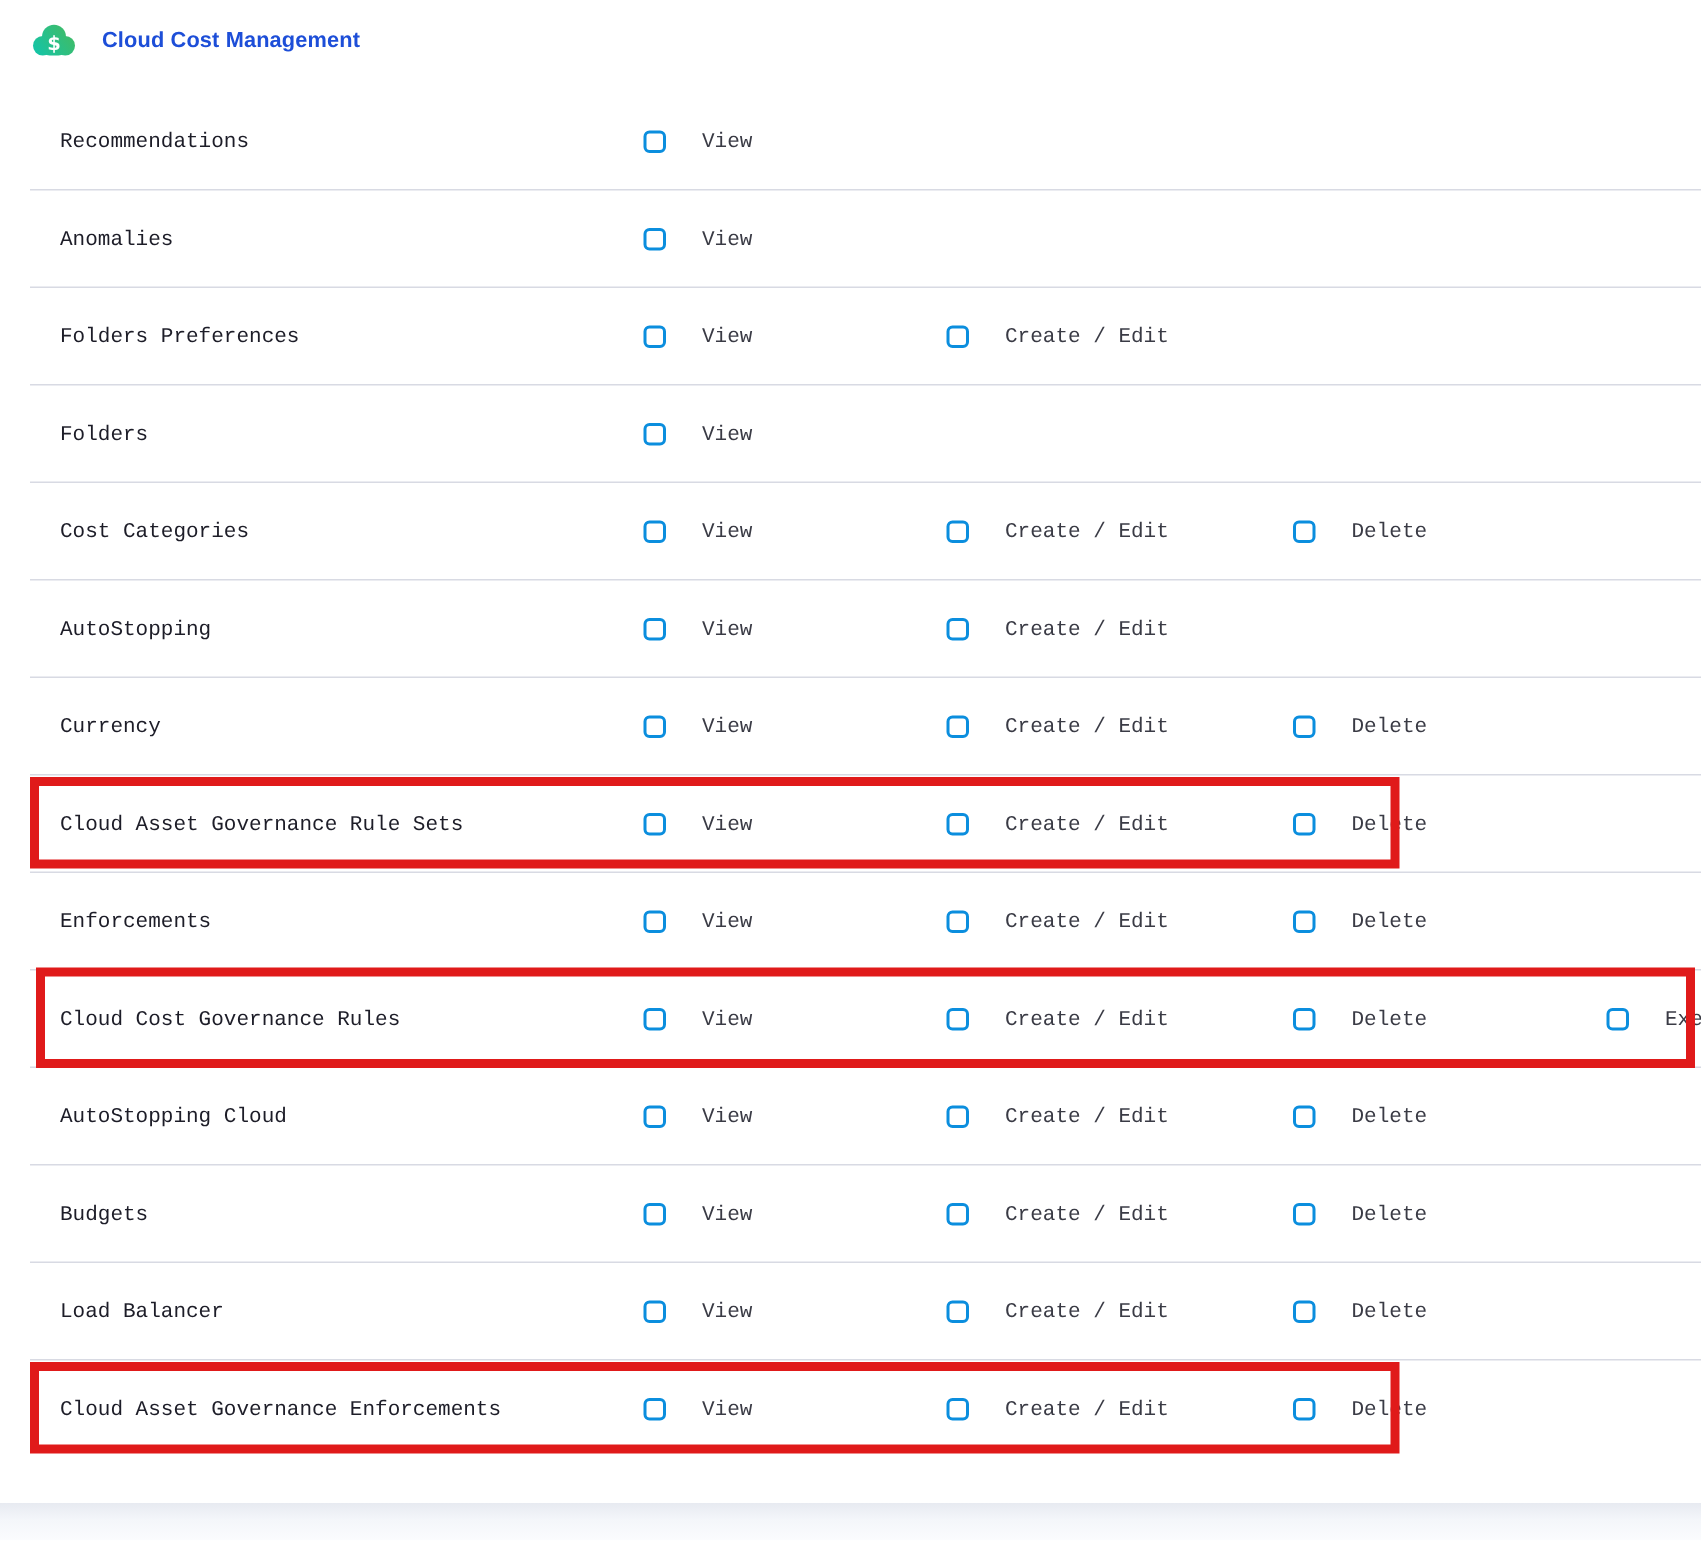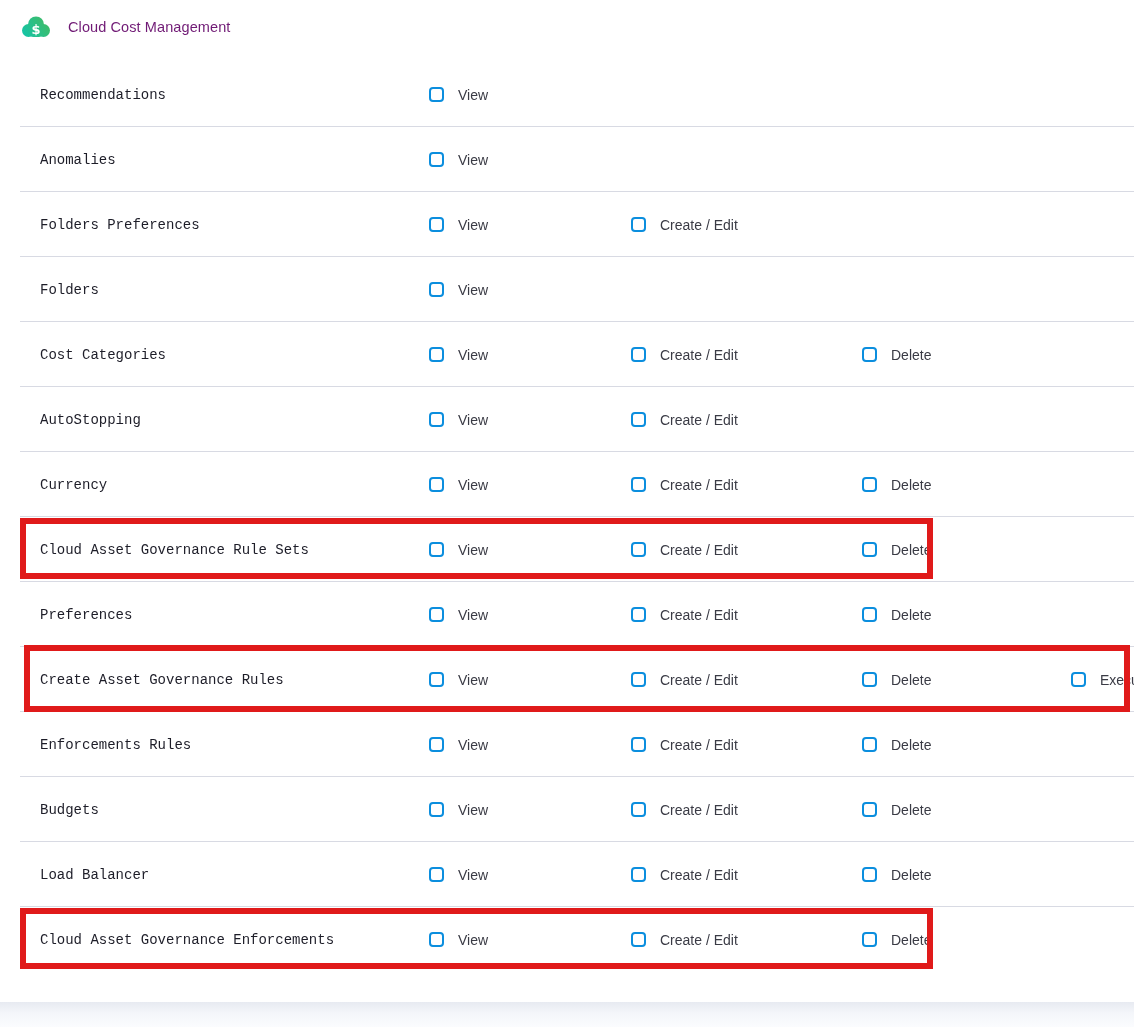--- a/index.html
+++ b/index.html
@@ -11,36 +11,36 @@
     overflow:hidden;
   }
   
   .header{
     height:62px;
     display:flex;align-items:center;gap:16px;
     padding-left:20px;padding-bottom:8px;
     box-sizing:border-box;
   }
   .header .title{
-    font-size:14.5px;font-weight:400;color:#701a75;letter-spacing:.1px;
+    font-size:14.5px;font-weight:700;color:#1d4ed8;letter-spacing:.1px;
   }
   
   .rows{position:relative;}
   .row{position:relative;height:65px;}
   .row:not(:last-child)::after{
     content:"";position:absolute;left:20px;right:0;bottom:0;height:1px;
     background:var(--divider,#d8dae3);
   }
   .row-label{
     position:absolute;left:40px;top:50%;transform:translateY(-50%);
     font-size:14px;color:var(--row-label,#1d1d28);font-family:Liberation Mono, monospace;
   }
   .cell{
     position:absolute;top:50%;transform:translateY(-50%);
-    display:flex;align-items:flex-start;gap:14px;
+    display:flex;align-items:flex-start;gap:24px;font-family:Liberation Mono, monospace;
   }
   .cell.view{left:429px}
   .cell.create_edit{left:631px}
   .cell.delete{left:862px}
   .cell.execute{left:1071px}
   .cb{
     width:15px;height:15px;box-sizing:border-box;
     border:2px solid var(--checkbox-border,#0b8ede);
     border-radius:4px;background:#fff;cursor:pointer;flex:none;
   }
@@ -167,56 +167,56 @@
           <span class="cb" role="checkbox" aria-checked="false"></span>
           <span class="cb-label">Create / Edit</span>
         </div>
         <div class="cell delete">
           <span class="cb" role="checkbox" aria-checked="false"></span>
           <span class="cb-label">Delete</span>
         </div>
         <div class="highlight content"></div>
       </div>
       <div class="row">
-    <div class="row-label">Preferences</div>
-  <div class="cell view">
-          <span class="cb" role="checkbox" aria-checked="false"></span>
-          <span class="cb-label">View</span>
-        </div>
-        <div class="cell create_edit">
-          <span class="cb" role="checkbox" aria-checked="false"></span>
-          <span class="cb-label">Create / Edit</span>
-        </div>
-        <div class="cell delete">
-          <span class="cb" role="checkbox" aria-checked="false"></span>
-          <span class="cb-label">Delete</span>
-        </div>
-      </div>
-      <div class="row">
-    <div class="row-label">Create Asset Governance Rules</div>
+    <div class="row-label">Enforcements</div>
+  <div class="cell view">
+          <span class="cb" role="checkbox" aria-checked="false"></span>
+          <span class="cb-label">View</span>
+        </div>
+        <div class="cell create_edit">
+          <span class="cb" role="checkbox" aria-checked="false"></span>
+          <span class="cb-label">Create / Edit</span>
+        </div>
+        <div class="cell delete">
+          <span class="cb" role="checkbox" aria-checked="false"></span>
+          <span class="cb-label">Delete</span>
+        </div>
+      </div>
+      <div class="row">
+    <div class="row-label">Cloud Cost Governance Rules</div>
   <div class="cell view">
           <span class="cb" role="checkbox" aria-checked="false"></span>
           <span class="cb-label">View</span>
         </div>
         <div class="cell create_edit">
           <span class="cb" role="checkbox" aria-checked="false"></span>
           <span class="cb-label">Create / Edit</span>
         </div>
         <div class="cell delete">
           <span class="cb" role="checkbox" aria-checked="false"></span>
           <span class="cb-label">Delete</span>
         </div>
         <div class="cell execute">
           <span class="cb" role="checkbox" aria-checked="false"></span>
           <span class="cb-label">Execute</span>
         </div>
         <div class="highlight full"></div>
       </div>
       <div class="row">
-    <div class="row-label">Enforcements Rules</div>
+    <div class="row-label">AutoStopping Cloud</div>
   <div class="cell view">
           <span class="cb" role="checkbox" aria-checked="false"></span>
           <span class="cb-label">View</span>
         </div>
         <div class="cell create_edit">
           <span class="cb" role="checkbox" aria-checked="false"></span>
           <span class="cb-label">Create / Edit</span>
         </div>
         <div class="cell delete">
           <span class="cb" role="checkbox" aria-checked="false"></span>

